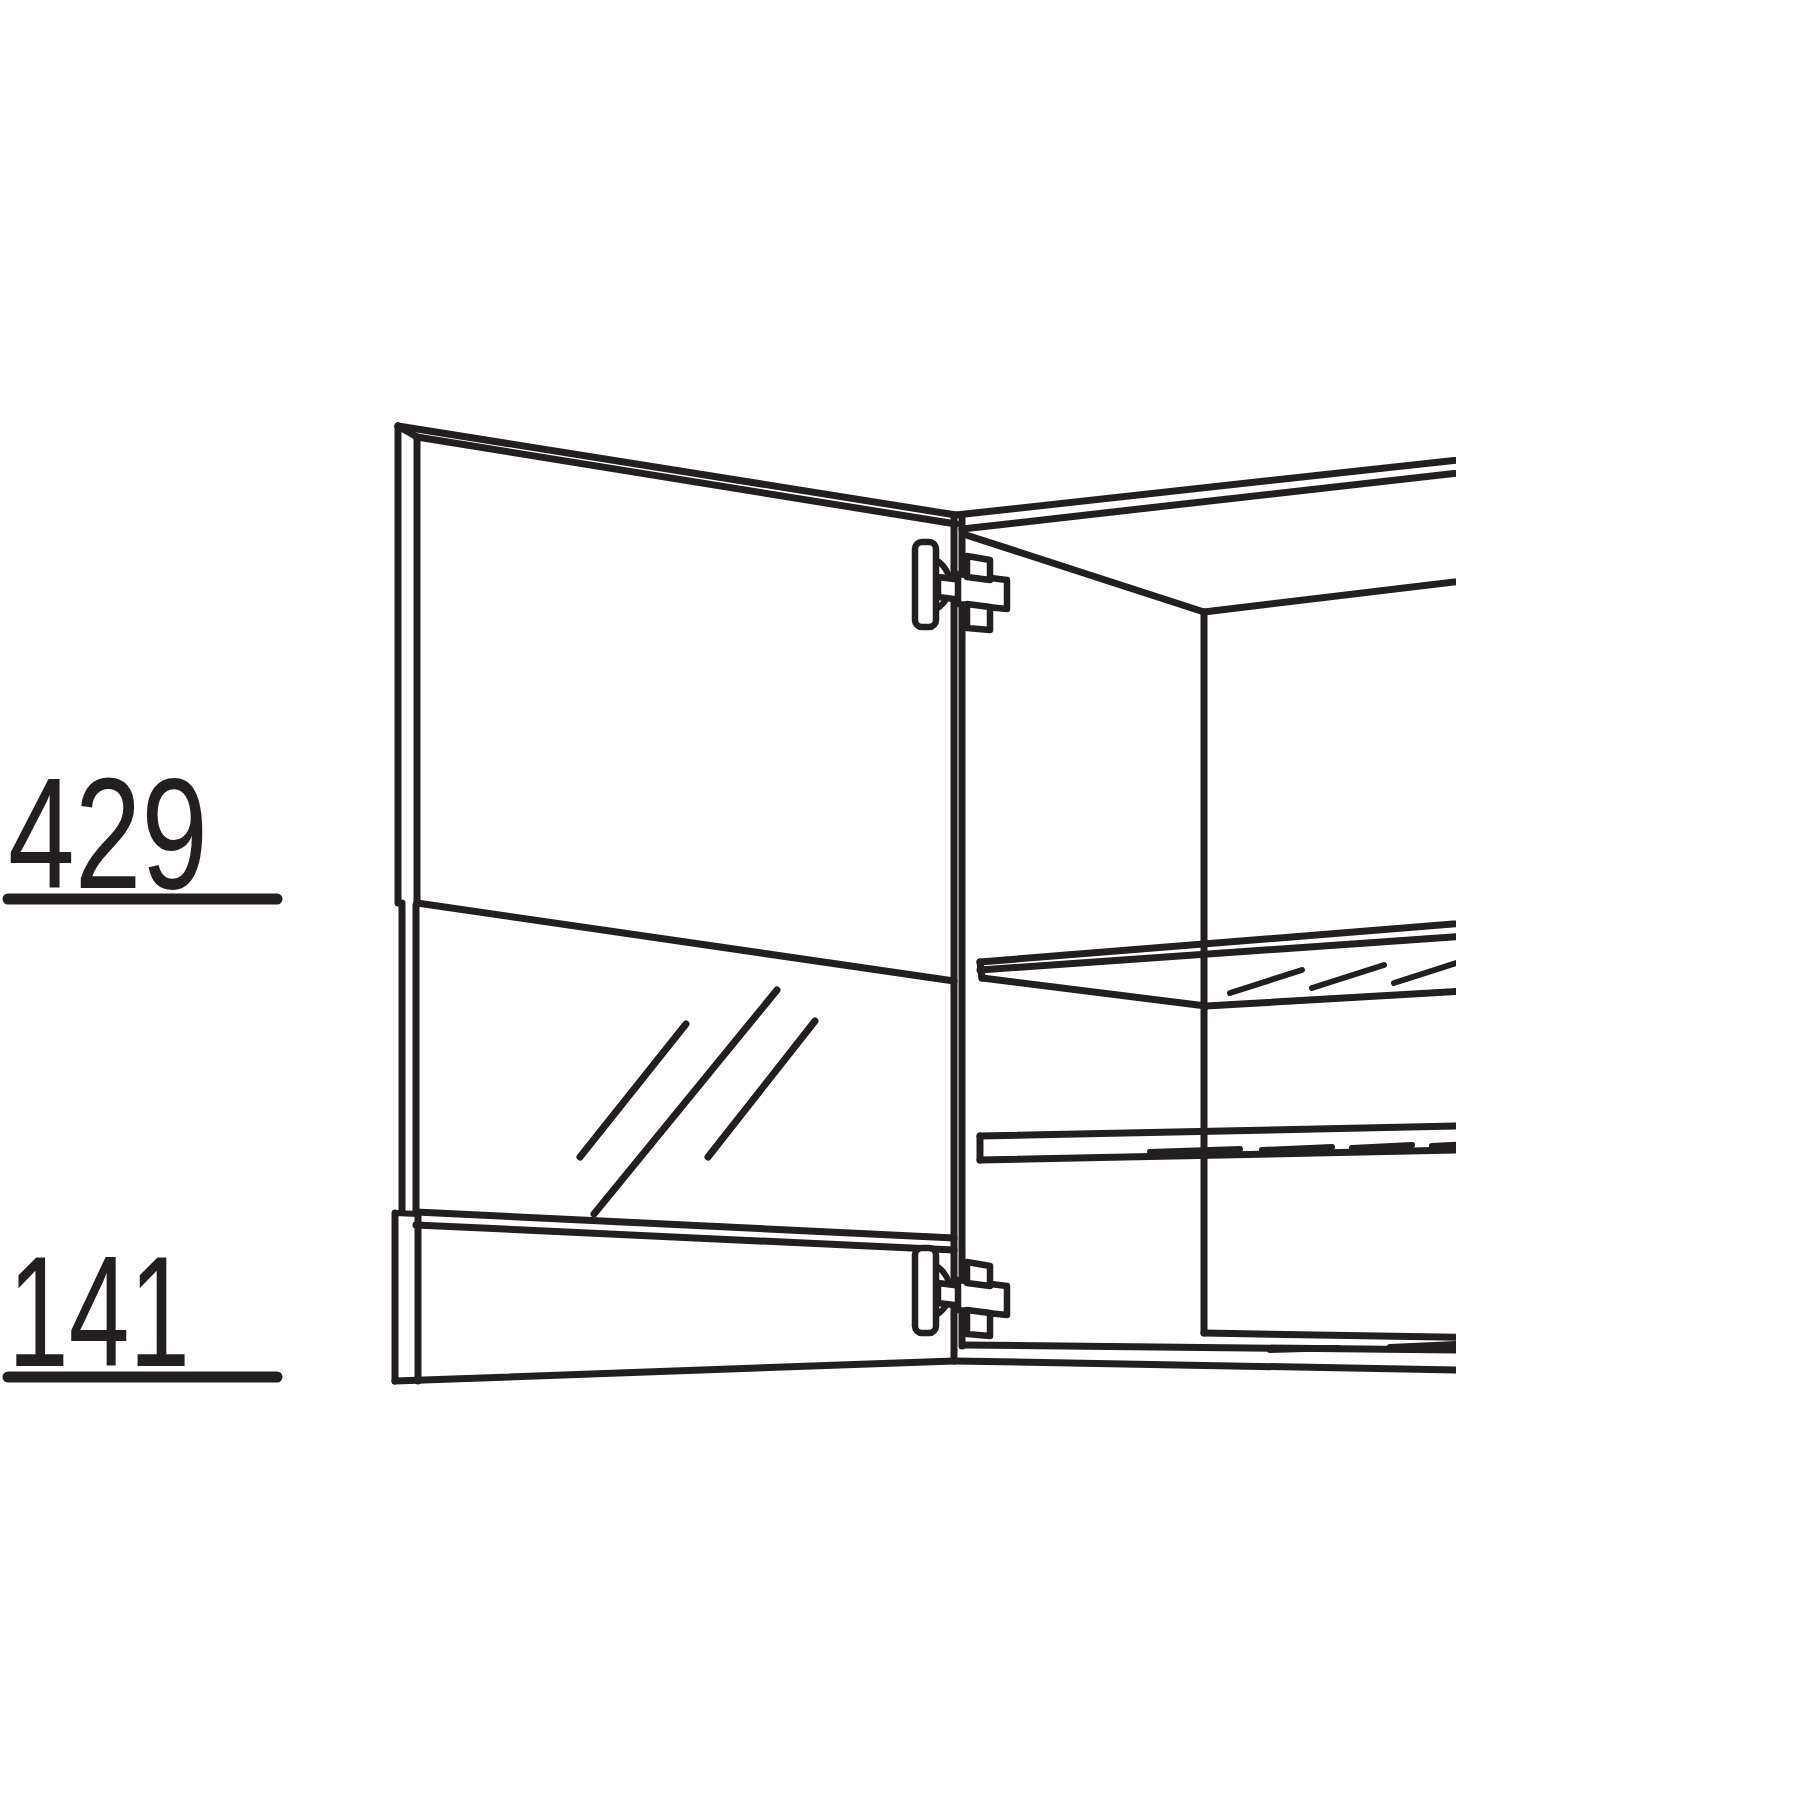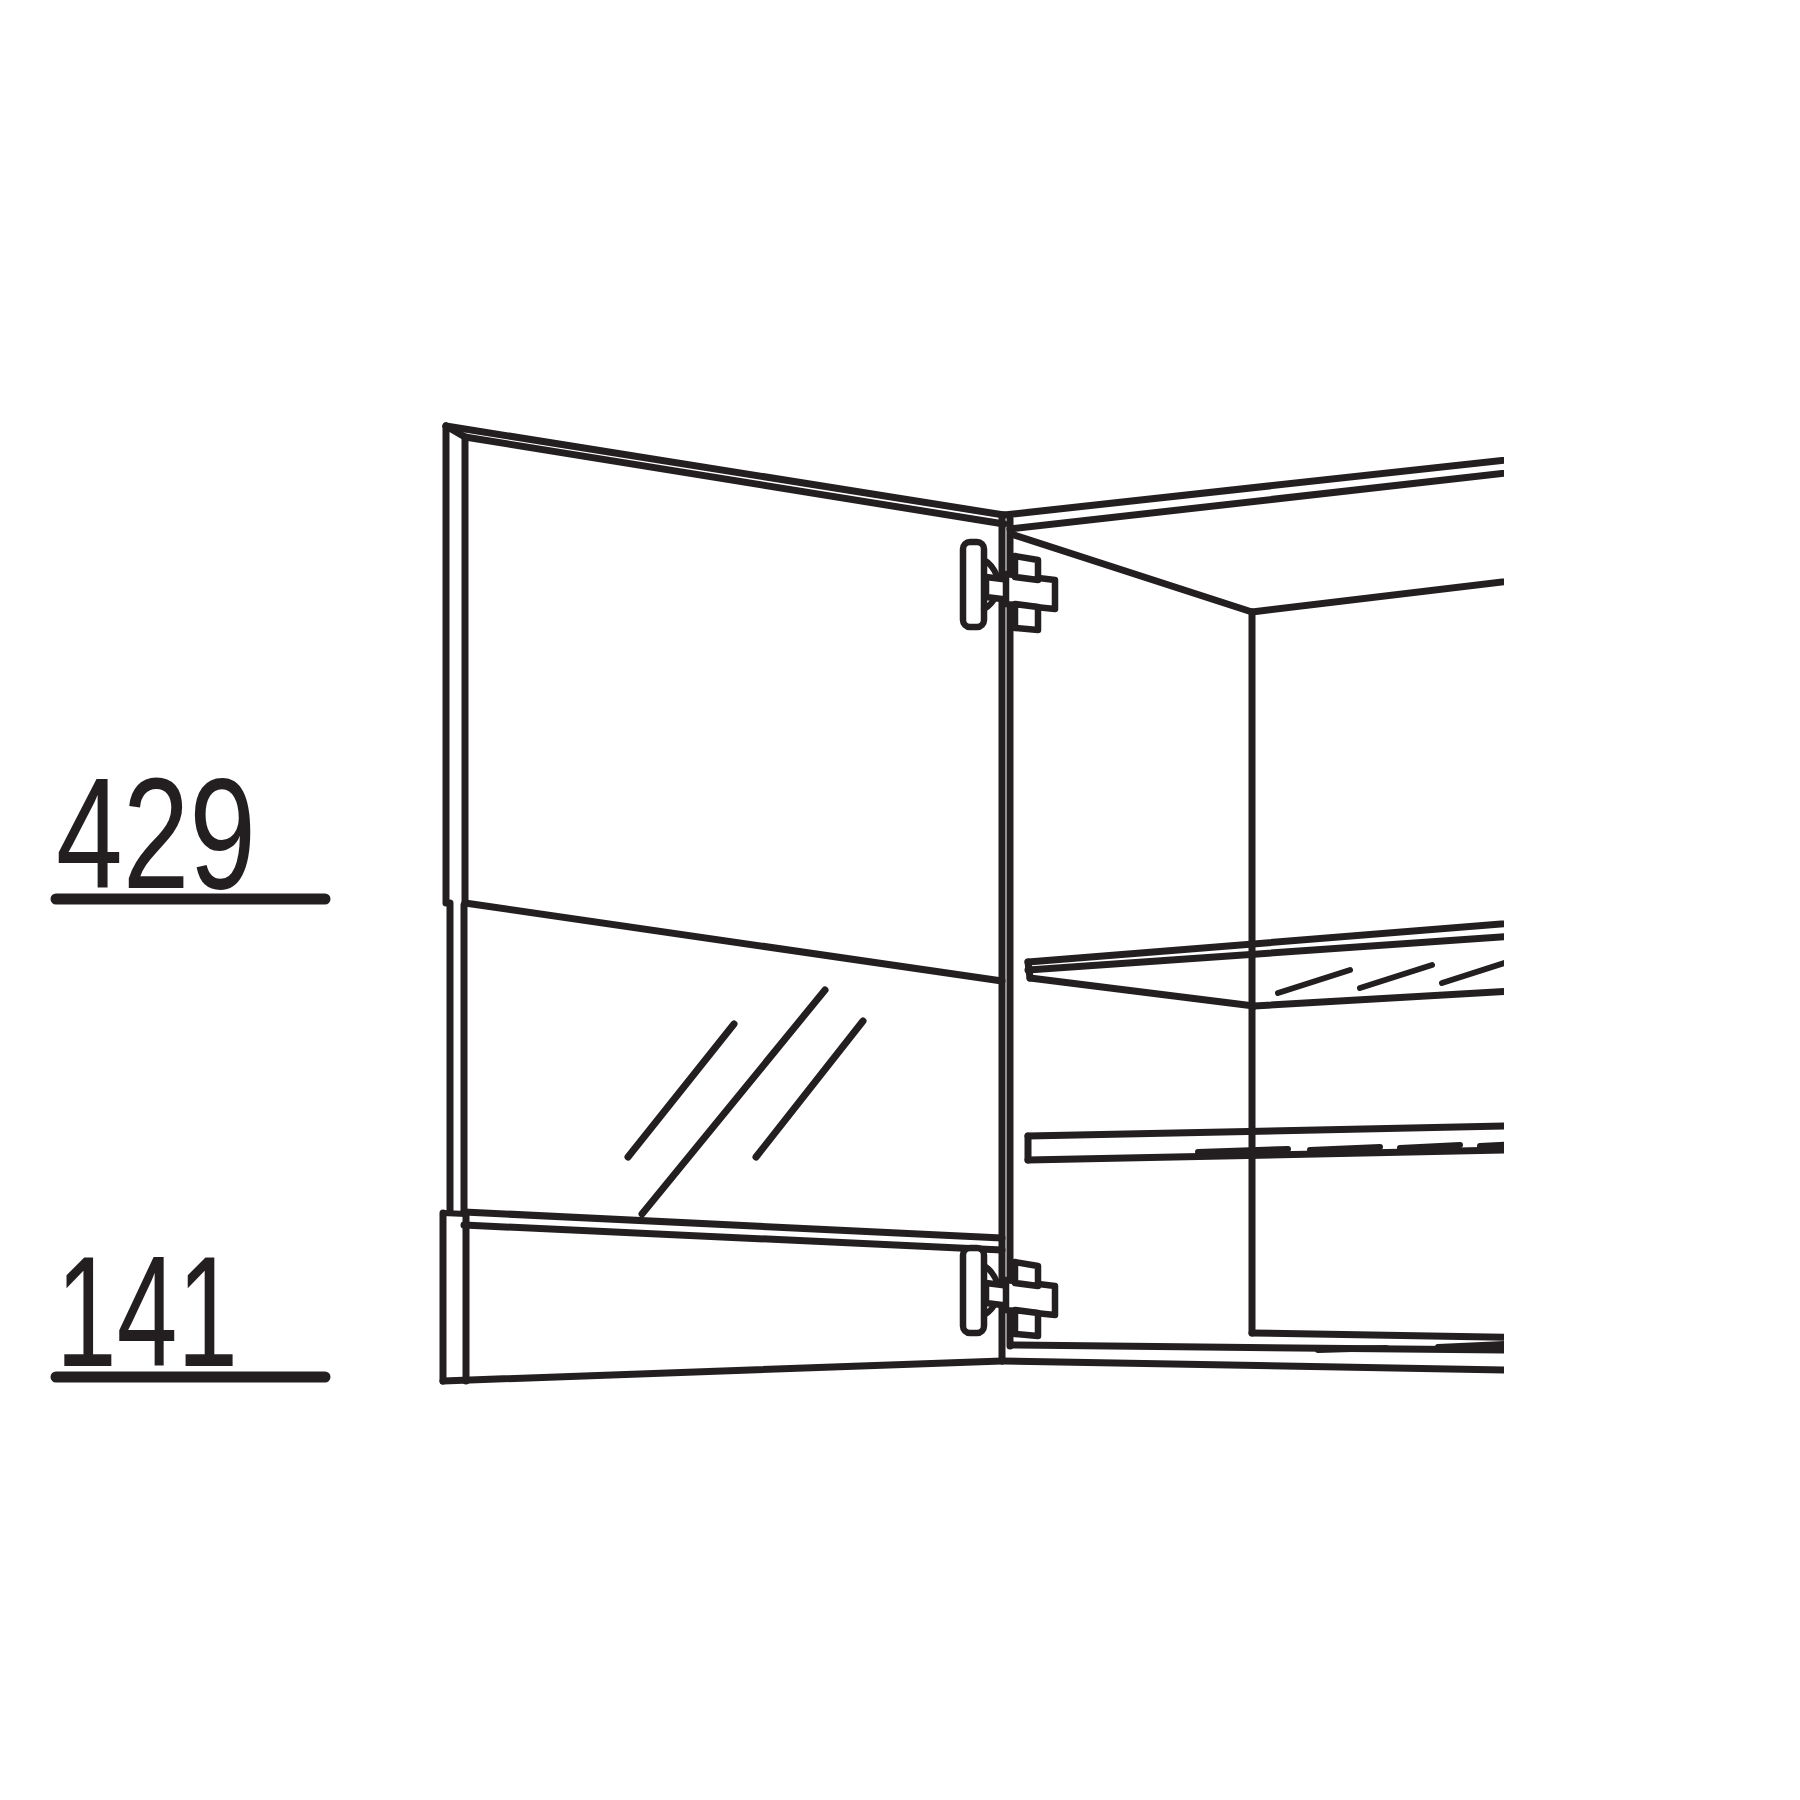--- a/index.html
+++ b/index.html
@@ -6,21 +6,20 @@
     margin: 0;
     padding: 0;
     background: #ffffff;
   }
   .stage {
     position: relative;
     width: 1456px;
     height: 1800px;
     background: var(--bg, #ffffff);
     overflow: hidden;
-    padding-left: 48px;
   }
   svg { display: block; }
   .ln {
     fill: none;
     stroke: var(--line, #231f20);
     stroke-width: 7;
     stroke-linecap: round;
     stroke-linejoin: round;
   }
   .ln-thin { stroke-width: 6; }

